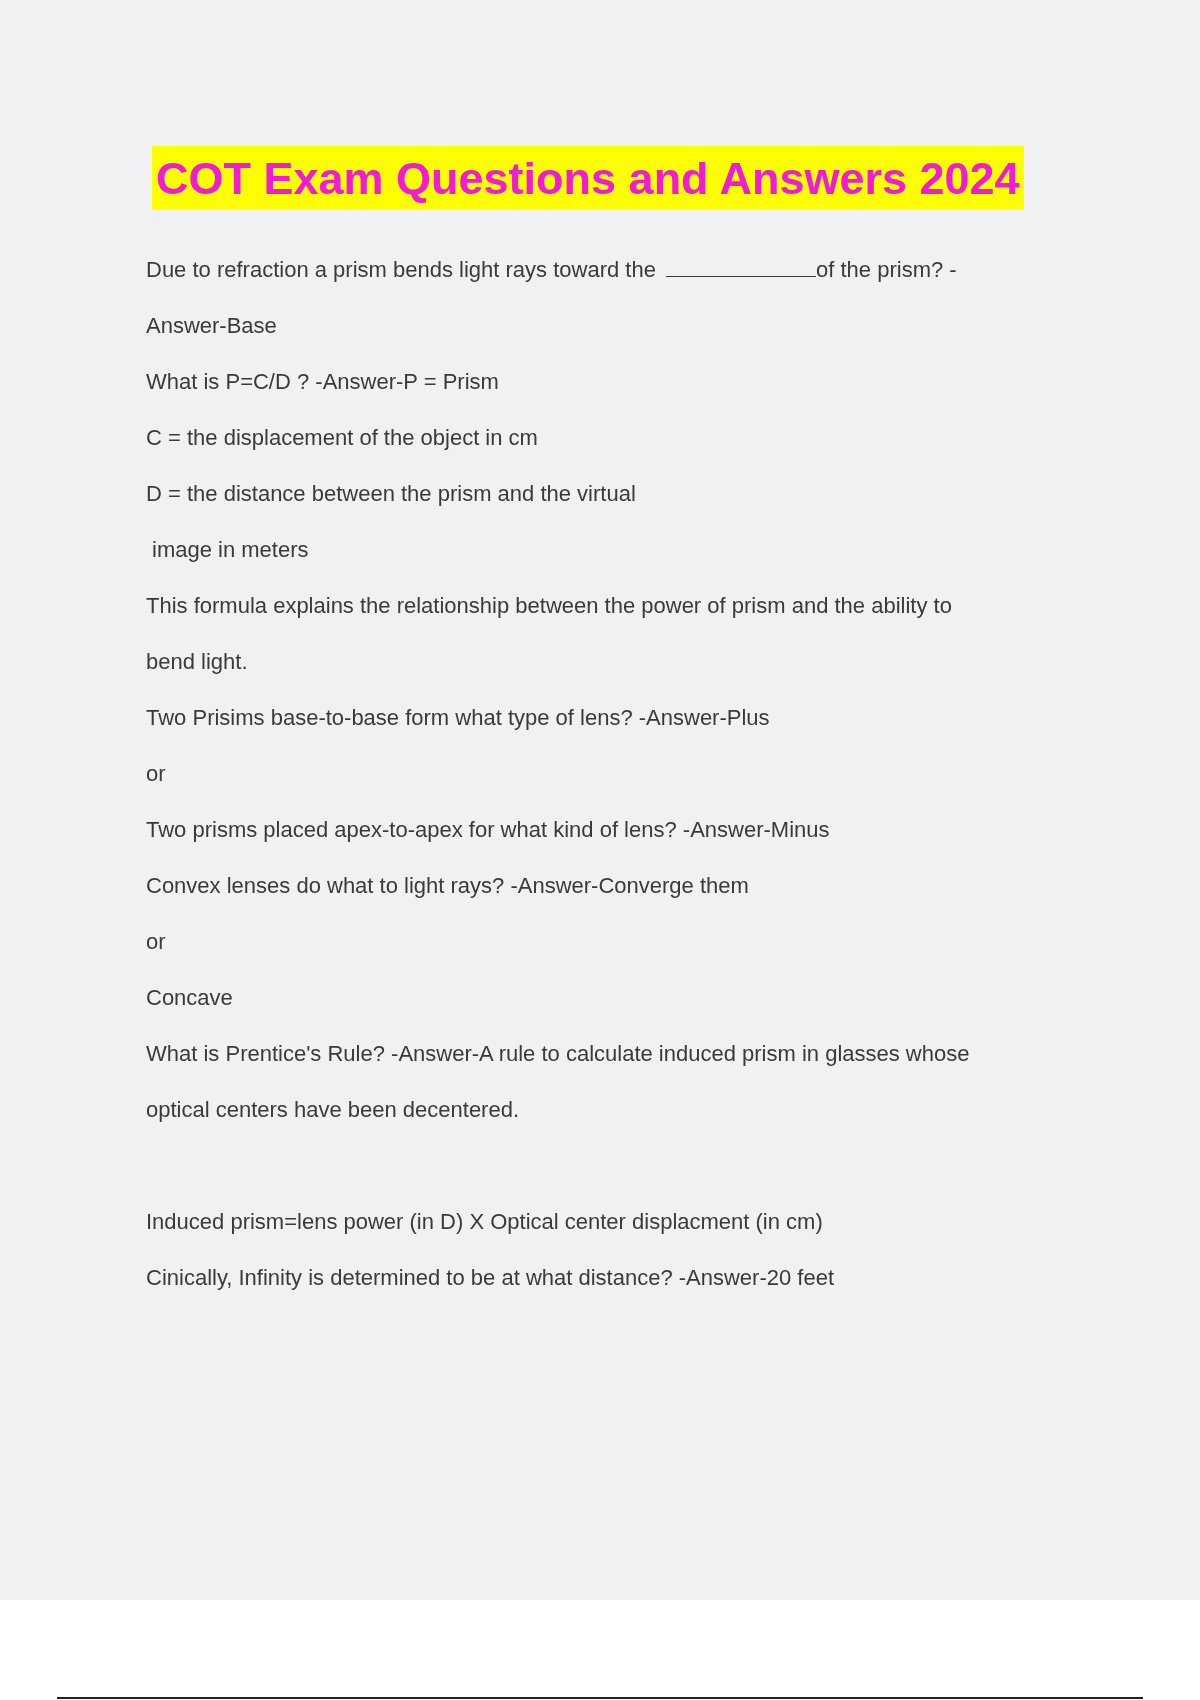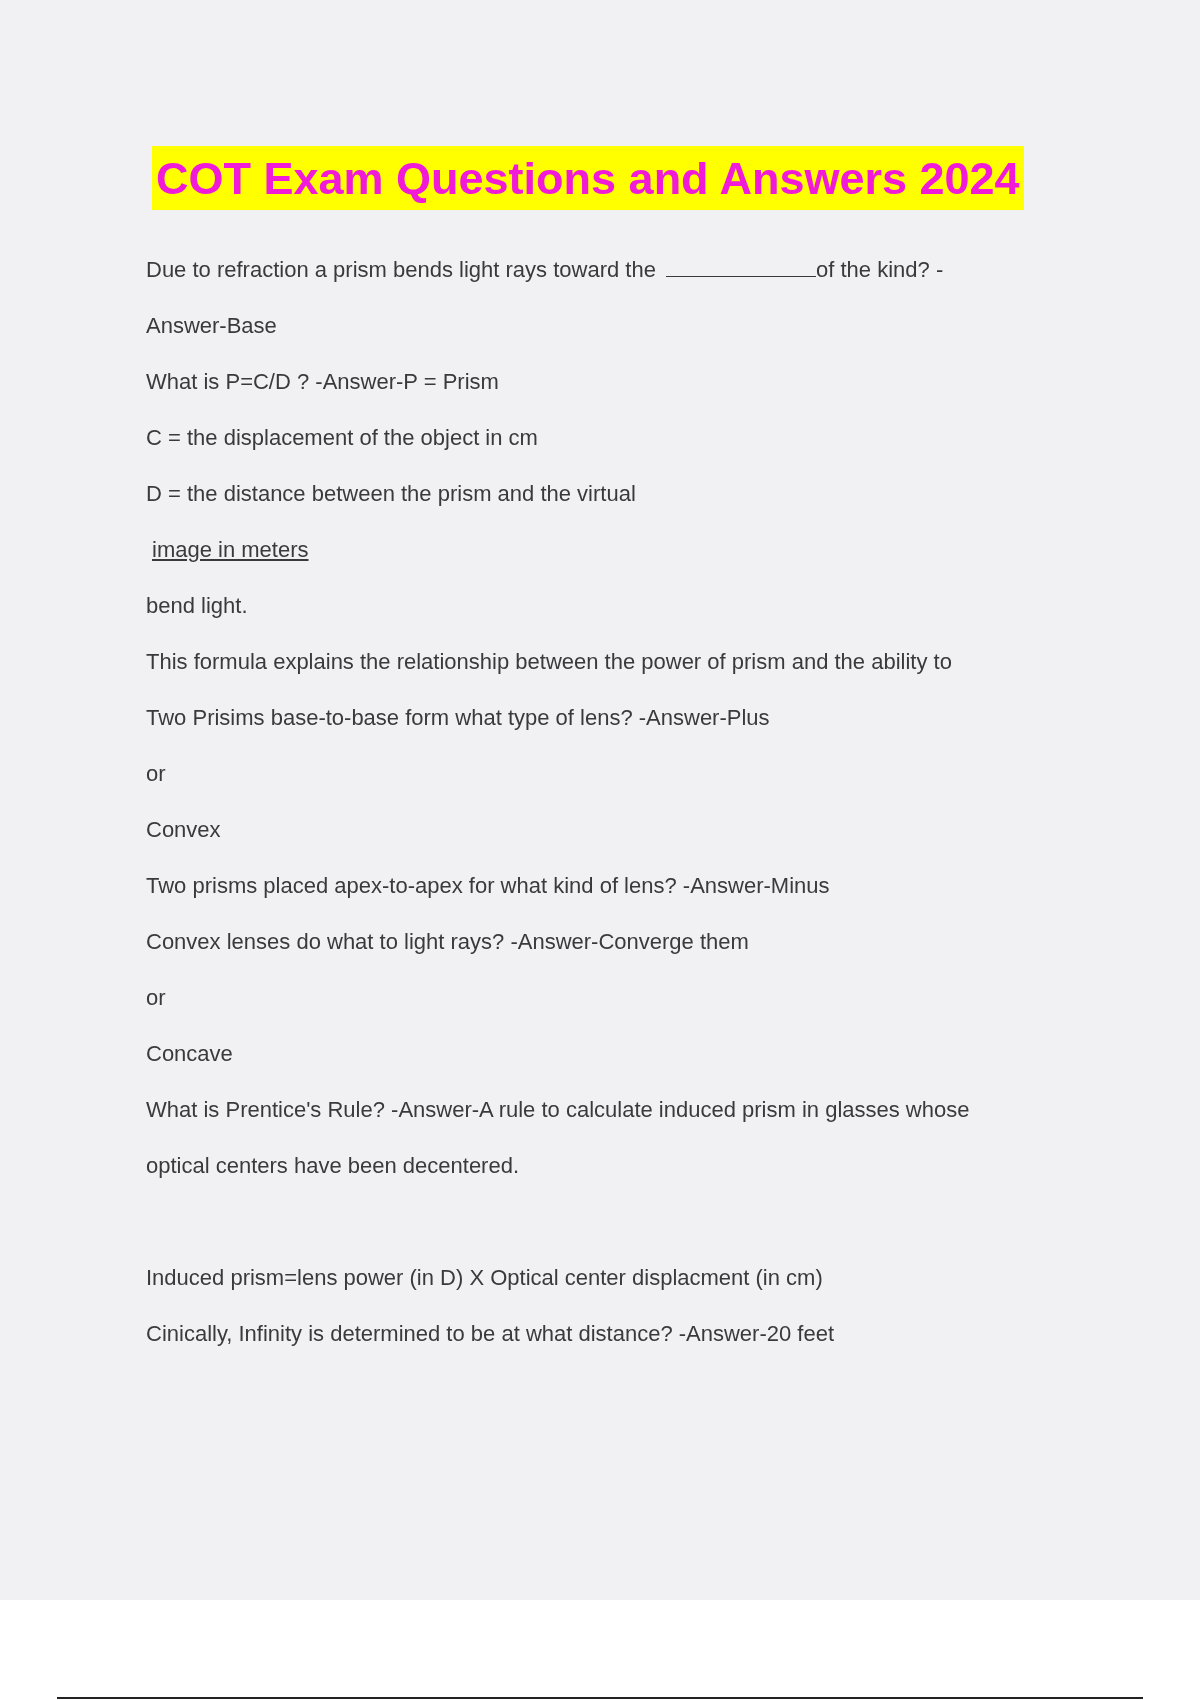--- a/index.html
+++ b/index.html
@@ -62,53 +62,51 @@
     .blank {
       display: inline-block;
       width: 150px;
       border-bottom: 1.5px solid #3a3a3d;
       height: 26px;
       vertical-align: baseline;
       margin-left: 4px;
     }
     .indent {
       padding-left: 6px;
-      text-decoration: underline;
     }
     .footer-rule {
       position: absolute;
       left: 57px;
       top: 1697px;
       width: 1086px;
       height: 2px;
       background: #222222;
     }
   </style>
 </head>
 <body>
 
 <div class="page">
   <div class="title-wrap">
     <h1 class="title">COT Exam Questions and Answers 2024</h1>
   </div>
 
   <div class="content">
     <div class="line">
-      <span>Due to refraction a prism bends light rays toward the </span><span class="blank"></span><span>of the kind? -</span>
+      <span>Due to refraction a prism bends light rays toward the </span><span class="blank"></span><span>of the prism? -</span>
     </div>
     <div class="line">Answer-Base</div>
     <div class="line">What is P=C/D ? -Answer-P = Prism</div>
     <div class="line">C = the displacement of the object in cm</div>
     <div class="line">D = the distance between the prism and the virtual</div>
     <div class="line indent">image in meters</div>
+    <div class="line">This formula explains the relationship between the power of prism and the ability to</div>
     <div class="line">bend light.</div>
-    <div class="line">This formula explains the relationship between the power of prism and the ability to</div>
     <div class="line">Two Prisims base-to-base form what type of lens? -Answer-Plus</div>
     <div class="line">or</div>
-    <div class="line">Convex</div>
     <div class="line">Two prisms placed apex-to-apex for what kind of lens? -Answer-Minus</div>
     <div class="line">Convex lenses do what to light rays? -Answer-Converge them</div>
     <div class="line">or</div>
     <div class="line">Concave</div>
     <div class="line">What is Prentice's Rule? -Answer-A rule to calculate induced prism in glasses whose</div>
     <div class="line">optical centers have been decentered.</div>
     <div class="line spacer"></div>
     <div class="line">Induced prism=lens power (in D) X Optical center displacment (in cm)</div>
     <div class="line">Cinically, Infinity is determined to be at what distance? -Answer-20 feet</div>
   </div>

